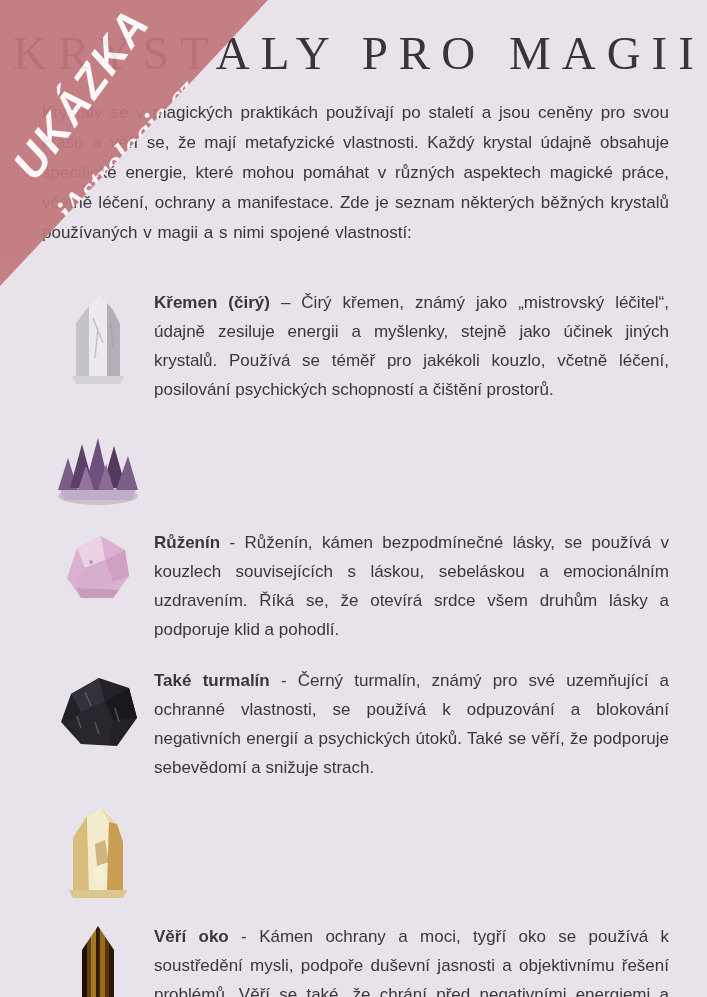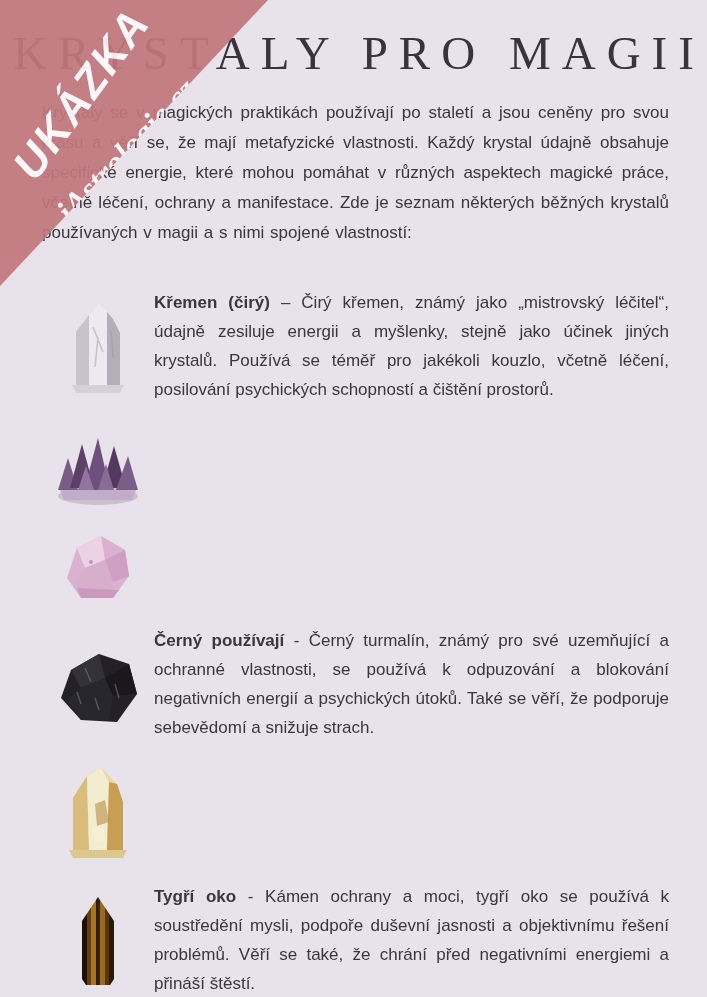--- a/index.html
+++ b/index.html
@@ -70,21 +70,21 @@
     margin: 18px 38px 0 42px;
     font-size: 17px;
     line-height: 30px;
     text-align: justify;
     word-spacing: 1px;
   }
   
   .entries { margin-top: 40px; position: relative; z-index: 1; }
   .entry {
     display: flex;
-    align-items: center;
+    align-items: flex-start;
     padding: 0 38px 0 42px;
     margin-bottom: 22px;
   }
   .entry-figure {
     width: 112px;
     flex: none;
     display: flex;
     justify-content: center;
     align-items: flex-start;
   }
@@ -151,34 +151,39 @@
       <div class="entry-figure" style="padding-top:4px;">
         <svg width="74" height="72" viewBox="0 0 74 72" aria-hidden="true">
           <polygon points="6,46 16,16 40,4 64,18 68,44 52,66 20,66" fill="#dab1cf"></polygon>
           <polygon points="16,16 40,4 44,28 24,36" fill="#ecd2e4"></polygon>
           <polygon points="44,28 64,18 68,44 52,50" fill="#cf9fc4"></polygon>
           <polygon points="24,36 44,28 52,50 52,66 20,66 14,50" fill="#d8aecd"></polygon>
           <polygon points="20,66 52,66 58,58 16,56" fill="#c491b8" opacity="0.7"></polygon>
           <circle cx="30" cy="30" r="2" fill="#b987ad" opacity="0.8"></circle>
         </svg>
       </div>
+      <p class="entry-text">
+        <b>Růženín</b>
+        <span>-</span>
+        <span>Růženín, kámen bezpodmínečné lásky, se používá v kouzlech souvisejících s láskou, sebeláskou a emocionálním uzdravením. Říká se, že otevírá srdce všem druhům lásky a podporuje klid a pohodlí.</span>
+      </p>
     </div>
 
     <div class="entry">
       <div class="entry-figure" style="padding-top:6px;">
         <svg width="86" height="78" viewBox="0 0 86 78" aria-hidden="true">
           <polygon points="6,50 16,22 44,6 74,16 82,46 62,74 26,72" fill="#232127"></polygon>
           <polygon points="16,22 44,6 50,30 26,40" fill="#33313a"></polygon>
           <polygon points="50,30 74,16 82,46 58,48" fill="#1a181d"></polygon>
           <polygon points="26,40 50,30 58,48 54,72 26,72 12,52" fill="#29272e"></polygon>
           <path d="M30 20 L36 34 M60 36 L64 50 M40 50 L44 62 M22 44 L26 56" stroke="#7b7884" stroke-width="1.5" fill="none" opacity="0.55"></path>
         </svg>
       </div>
       <p class="entry-text">
-        <b>Černý používají</b>
+        <b>Také turmalín</b>
         <span>-</span>
         <span>Černý turmalín, známý pro své uzemňující a ochranné vlastnosti, se používá k odpuzování a blokování negativních energií a psychických útoků. Také se věří, že podporuje sebevědomí a snižuje strach.</span>
       </p>
     </div>
 
     <div class="entry">
       <div class="entry-figure">
         <svg width="66" height="96" viewBox="0 0 66 96" aria-hidden="true">
           <polygon points="8,34 22,12 36,4 52,20 58,38 58,86 8,86" fill="#e9d8a8"></polygon>
           <polygon points="8,34 22,12 24,86 8,86" fill="#d9bd7d"></polygon>
@@ -205,20 +210,20 @@
             <rect x="17" y="0" width="5" height="94" fill="#c7922f"></rect>
             <rect x="22" y="0" width="4" height="94" fill="#3a230c"></rect>
             <rect x="26" y="0" width="5" height="94" fill="#9a6a1e"></rect>
             <rect x="31" y="0" width="4" height="94" fill="#58340f"></rect>
             <rect x="35" y="0" width="5" height="94" fill="#2b1a08"></rect>
             <polygon points="8,86 8,28 24,4 24,92 12,92" fill="#000000" opacity="0.18"></polygon>
           </g>
         </svg>
       </div>
       <p class="entry-text">
-        <b>Tygří oko</b>
+        <b>Věří oko</b>
         <span>-</span>
         <span>Kámen ochrany a moci, tygří oko se používá k soustředění mysli, podpoře duševní jasnosti a objektivnímu řešení problémů. Věří se také, že chrání před negativními energiemi a přináší štěstí.</span>
       </p>
     </div>
 
   </div>
 </div>
 
 </body></html>

